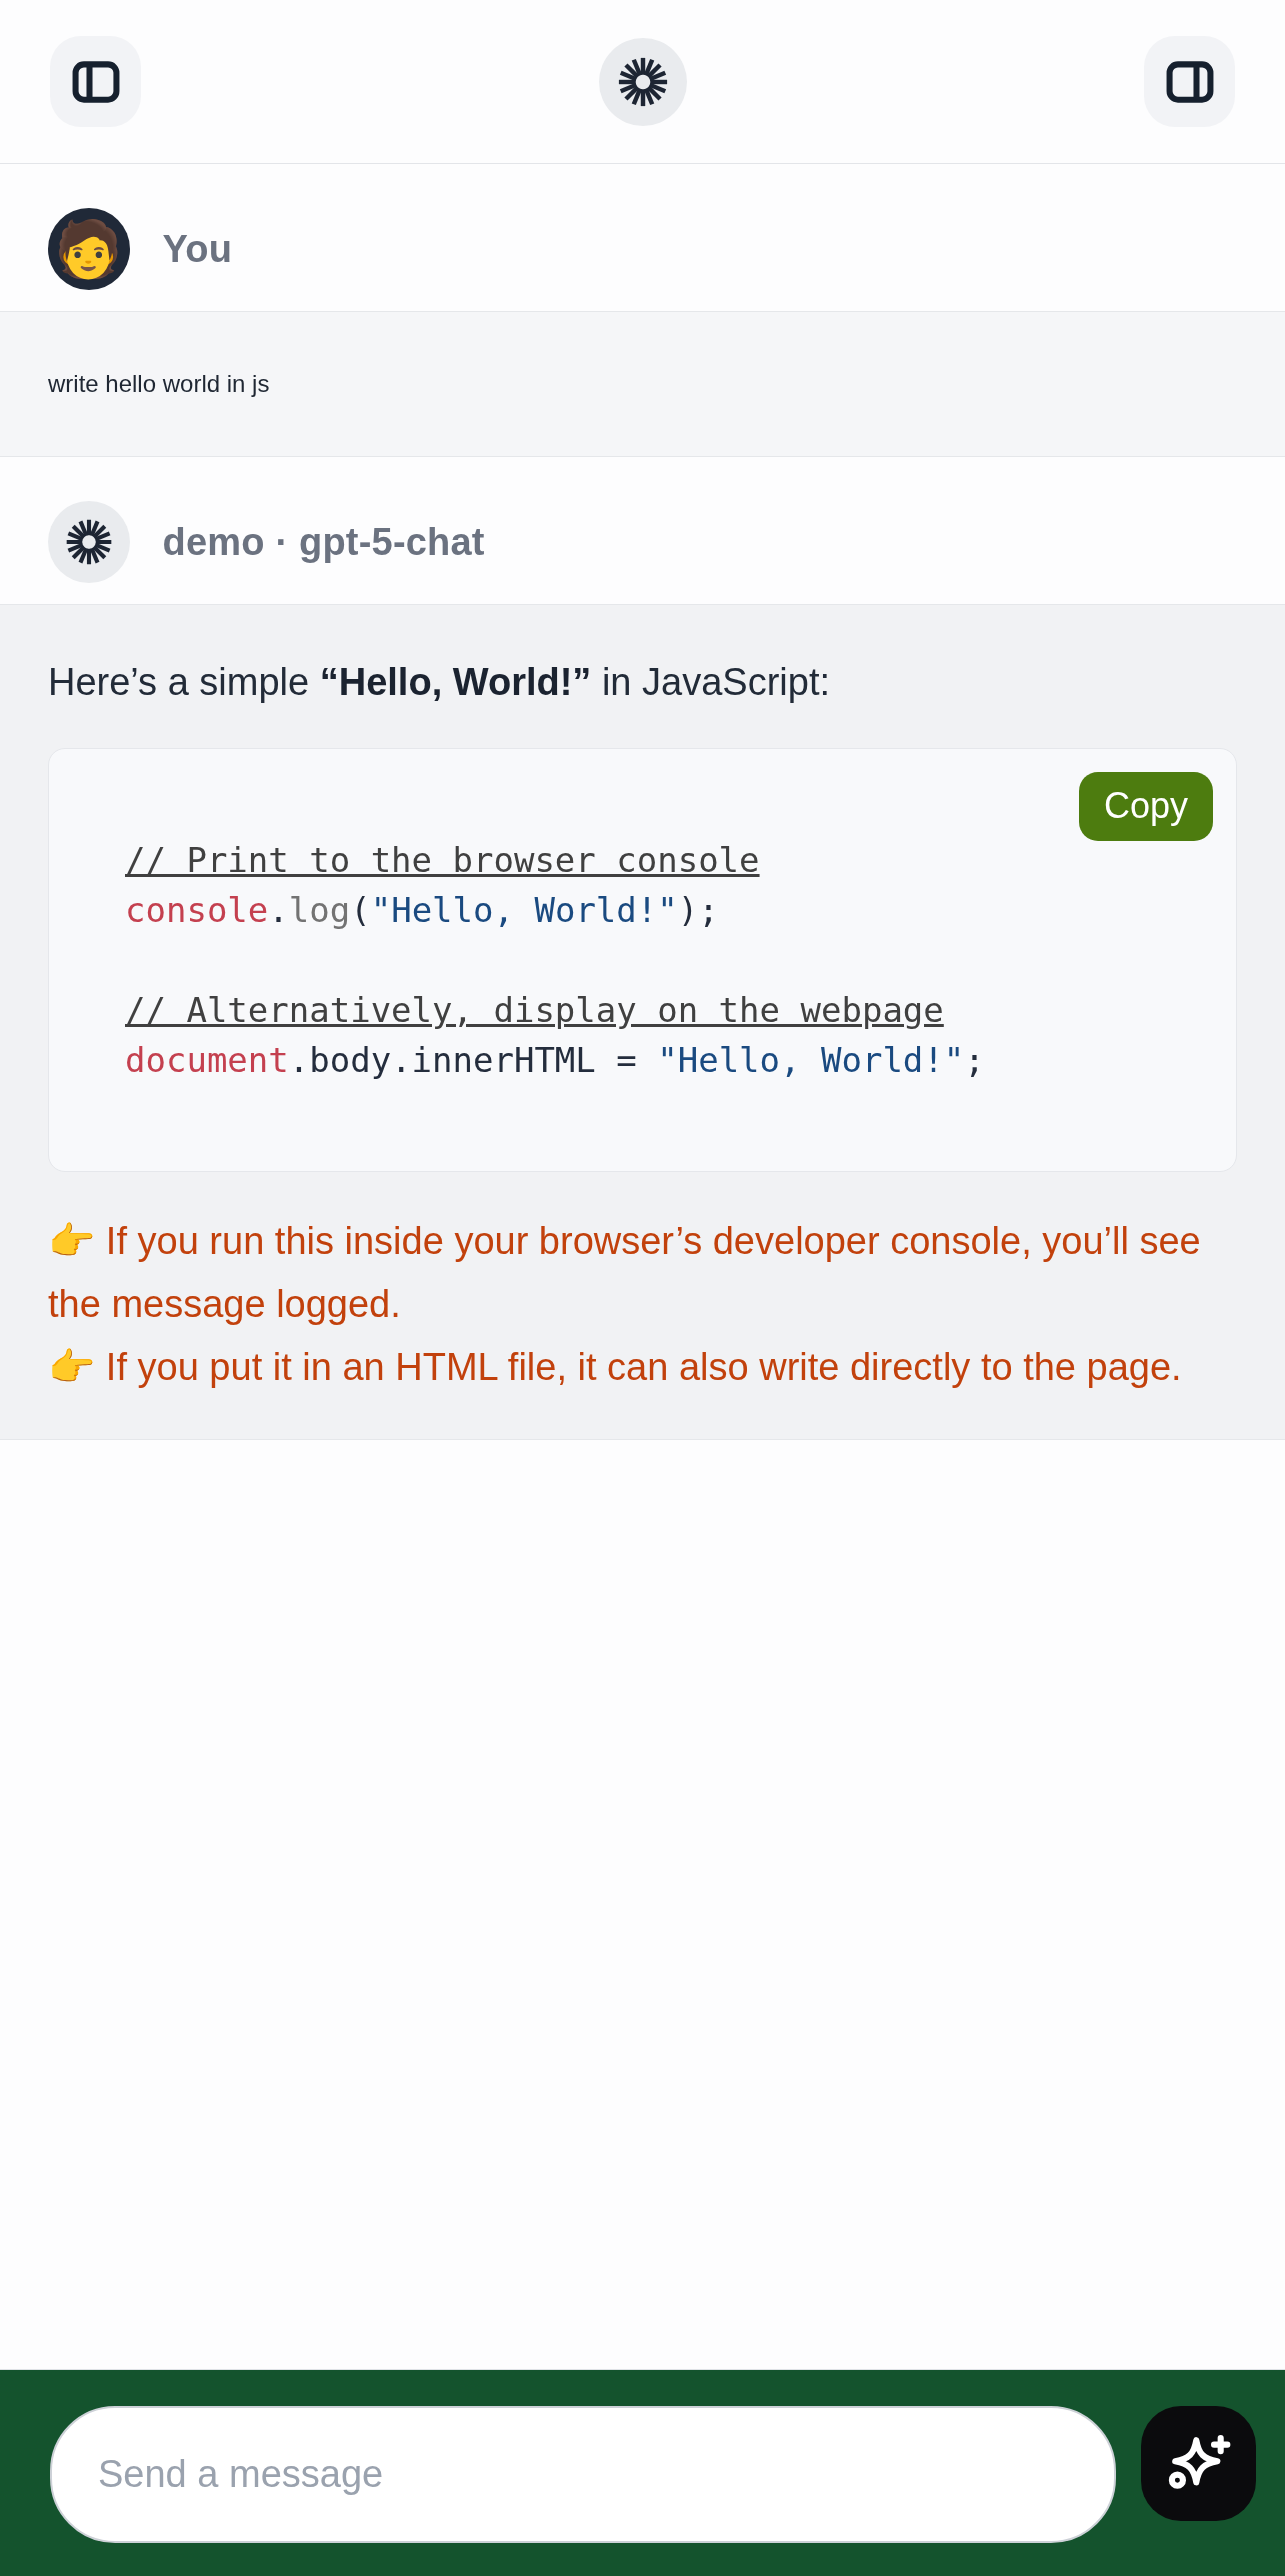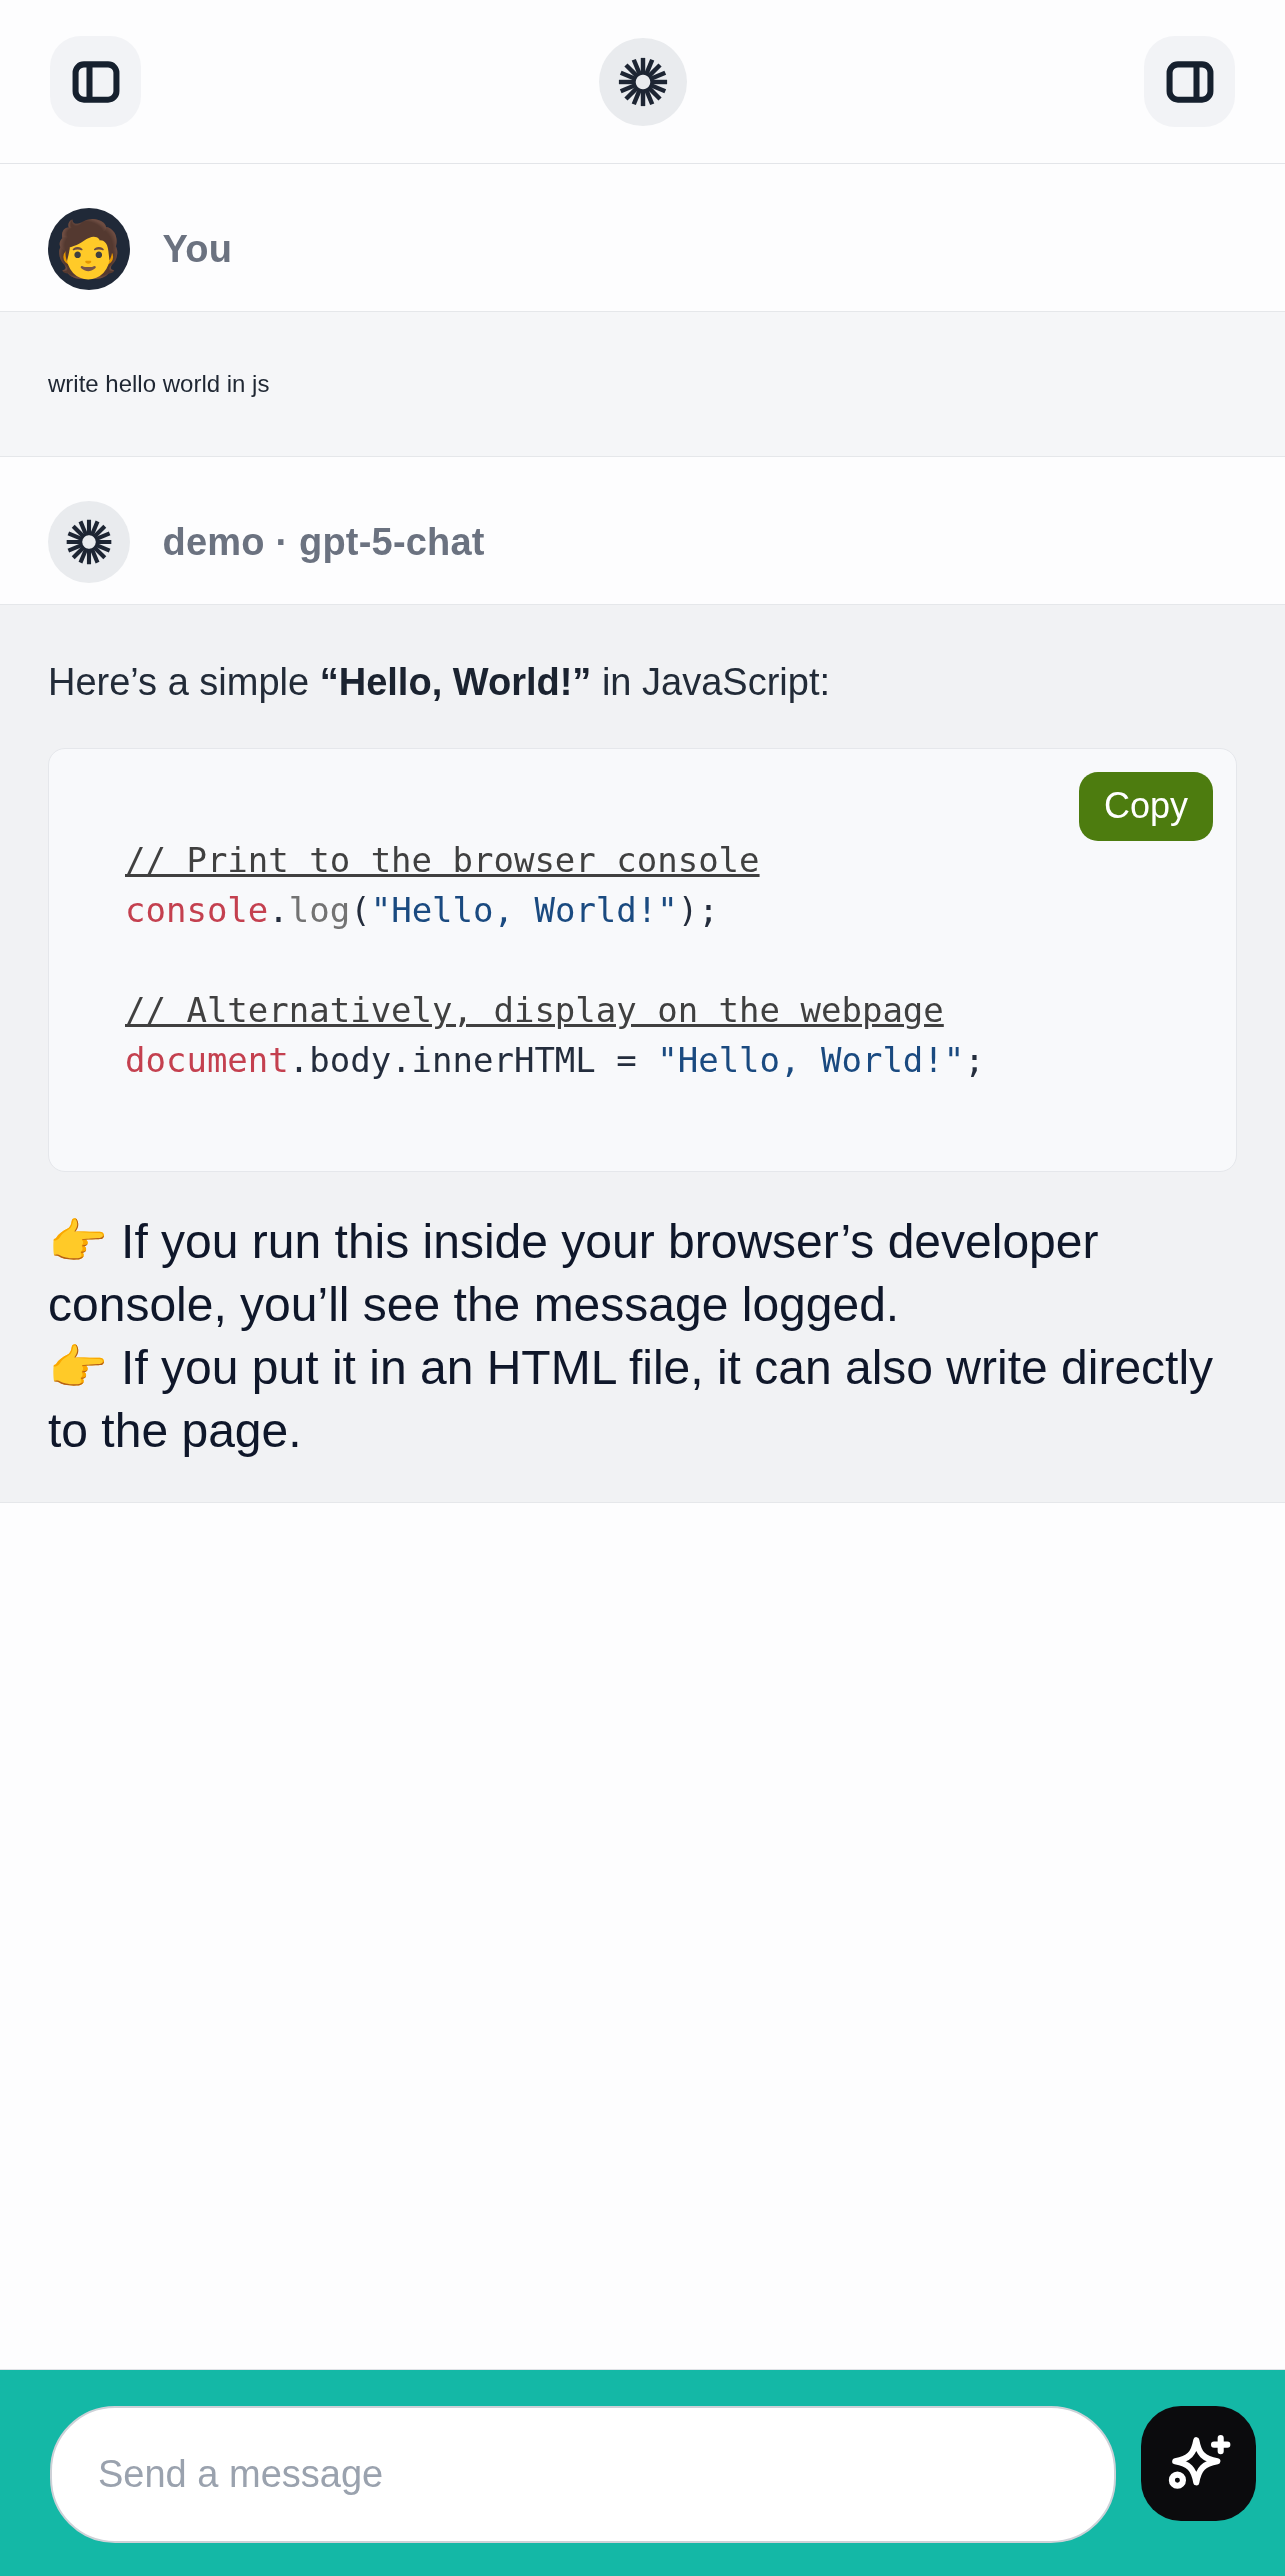--- a/index.html
+++ b/index.html
@@ -33,21 +33,21 @@
   .turn-name { font-size:38px; font-weight:600; color:#6b7280; letter-spacing:0.2px; }
 
   .band { border-top:1.9px solid #e5e7ea; border-bottom:1.9px solid #e5e7ea; padding:48px; }
   .band.user-band { background:#f5f6f8; padding:49px 48px; }
   .band.bot-band  { background:#f1f2f4; padding:46px 48px 40px 48px; }
   .user-band p { font-size:24px; line-height:46px; color:#1f2733; }
 
   .bot-band p.rich { font-size:38px; line-height:63px; color:#222b38; }
   .bot-band p.rich strong { font-weight:700; color:#1b2330; }
   p.intro { margin-bottom:34px; }
-  p.pointers { margin-top:38px; font-size:48px; line-height:63px; color:#0f172a; }
+  p.pointers { margin-top:38px; font-size:38px; line-height:63px; color:#c2410c; }
   p.closing { margin-top:38px; }
 
   
   .codeblock {
     position:relative; background:#f8f9fb; border:1.9px solid #e5e7eb; border-radius:17px;
   }
   .copy-btn {
     position:absolute; top:23px; right:23px;
     background:#4d7c0f; color:#ffffff; border:none; border-radius:19px;
     font-family:"Liberation Sans", sans-serif; font-size:36px; font-weight:500;
@@ -59,21 +59,21 @@
   }
   .codeline { min-height:50px; }
   .tok-plain   { color:#242d3d; }
   .tok-comment { color:#404040;text-decoration:underline; }
   .tok-variable{ color:#c4404f; }
   .tok-function{ color:#737373; }
   .tok-string  { color:#1a4a80; }
 
   
   footer.composer {
-    flex:0 0 207px; height:207px; background:#14b8a6; border-top:1.9px solid #dfe2e6;
+    flex:0 0 207px; height:207px; background:#14532d; border-top:1.9px solid #dfe2e6;
     display:flex; align-items:flex-start; gap:25px; padding:36px 29px 0 50px;
   }
   .msg-input {
     flex:1 1 auto; height:137px; background:#ffffff; border:2.9px solid #cdd1d7; border-radius:65px;
     display:flex; align-items:center; padding:0 46px; cursor:text;
   }
   .placeholder { font-size:38px; color:#9aa2ae; }
   .send-btn {
     flex:0 0 115px; width:115px; height:115px; border:none; border-radius:40px;
     background:#0b0b0d; display:flex; align-items:center; justify-content:center; cursor:pointer;

